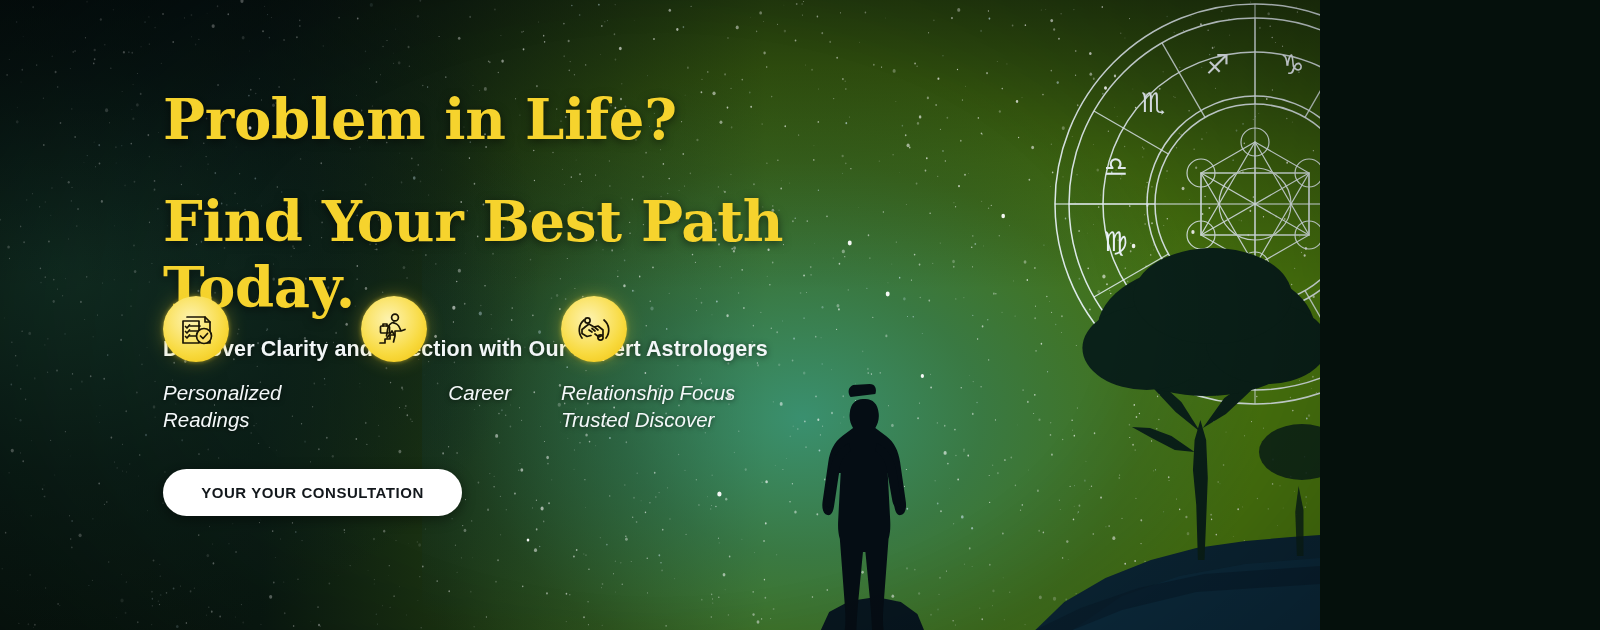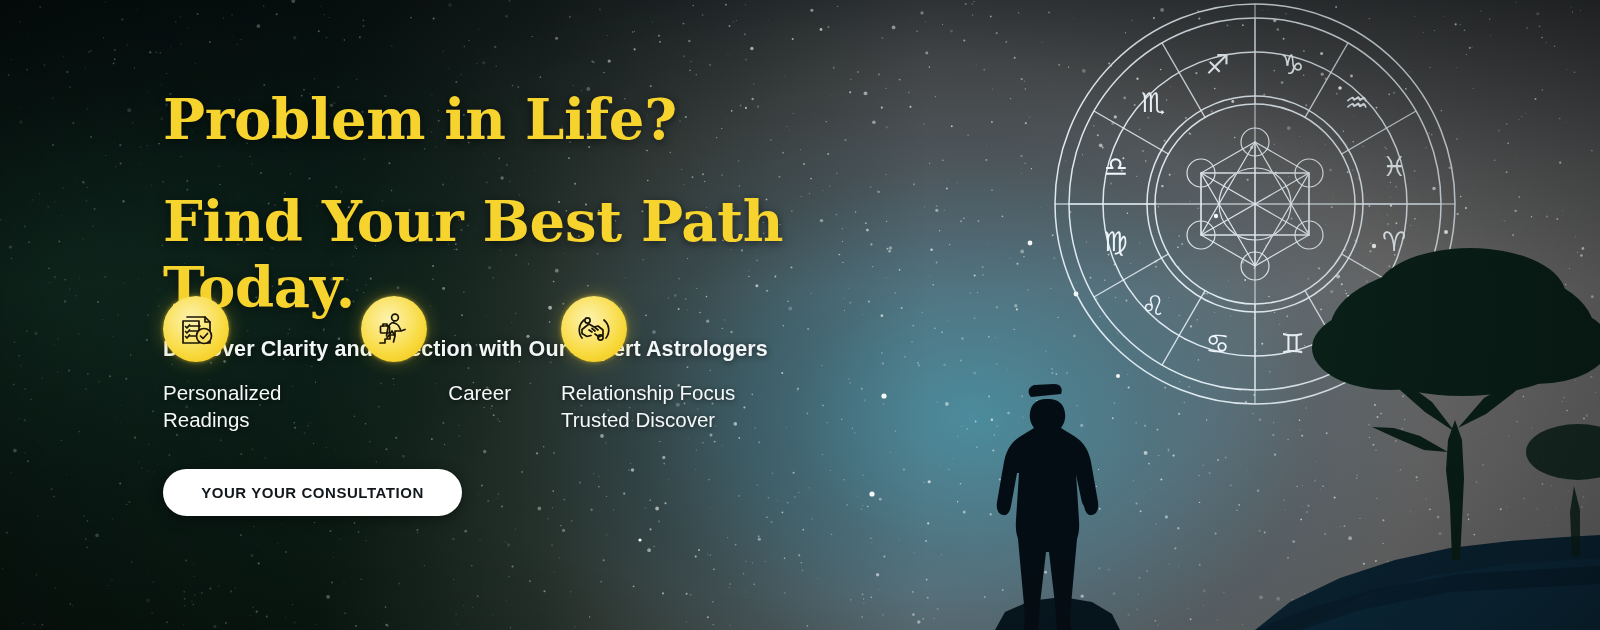--- a/index.html
+++ b/index.html
@@ -1,23 +1,23 @@
 <!DOCTYPE html>
 <html><head>
 <meta charset="utf-8">
 <style>
   * { margin:0; padding:0; box-sizing:border-box; }
   html,body { width:1600px; height:630px; overflow:hidden; background:#05100c; }
 
   .banner{
     position:relative;
-    width:1600px; height:630px;
+    width:1320px; height:630px;
     overflow:hidden;
     font-family:"Liberation Sans", sans-serif;
-    background:#737373;
+    background:#4d7c0f;
   }
 
   
   .sky-base{
     position:absolute; inset:0;
     background:
       radial-gradient(ellipse 820px 560px at 66% 72%, #1d7b96 0%, #176а84 1%, #125f79 22%, #0c4158 45%, #07293a 68%, #04121c 100%),
       linear-gradient(100deg, #0a1a13 0%, #0b1b15 18%, #0a1d1d 30%, #08252f 44%, #072f42 56%, #06374f 68%, #05304a 82%, #042436 100%);
   }
   .sky-green{
@@ -108,20 +108,21 @@
   }
   .feature-icon svg{ display:block; }
   .feature-label{
     margin-top:17px;
     font-size:20.5px;
     font-weight:400;
     line-height:1.32;
     color:#f4f8f9;
     text-shadow:0 1px 5px rgba(0,0,0,.6);
     white-space:pre-line;
+    font-style:italic;
   }
 
   
   .cta-button{
     position:absolute;
     left:163px; top:469px;
     width:299px; height:47px;
     border:none;
     border-radius:24px;
     background:#ffffff;

